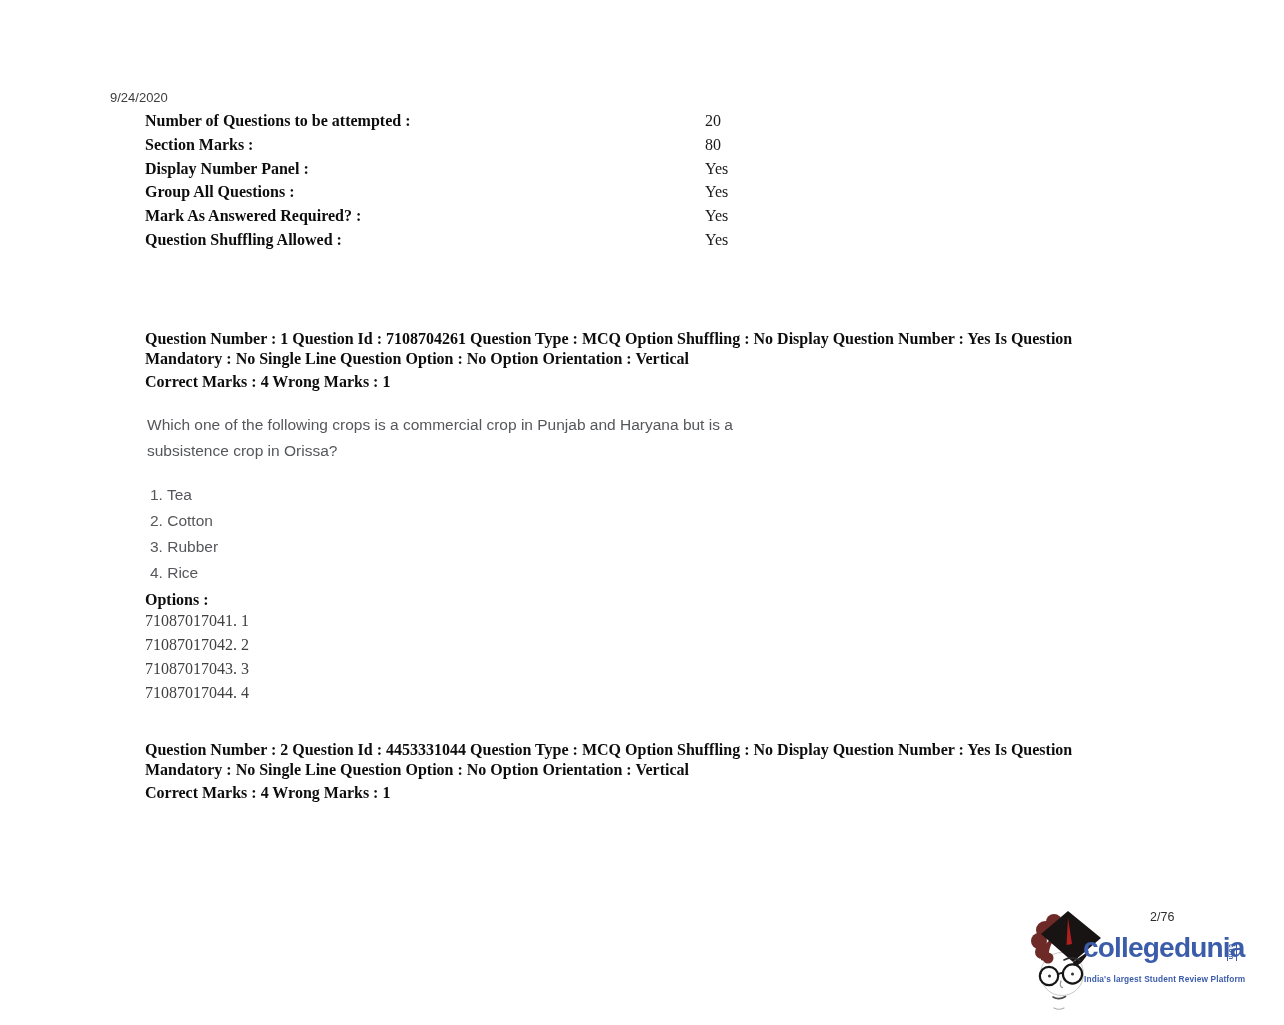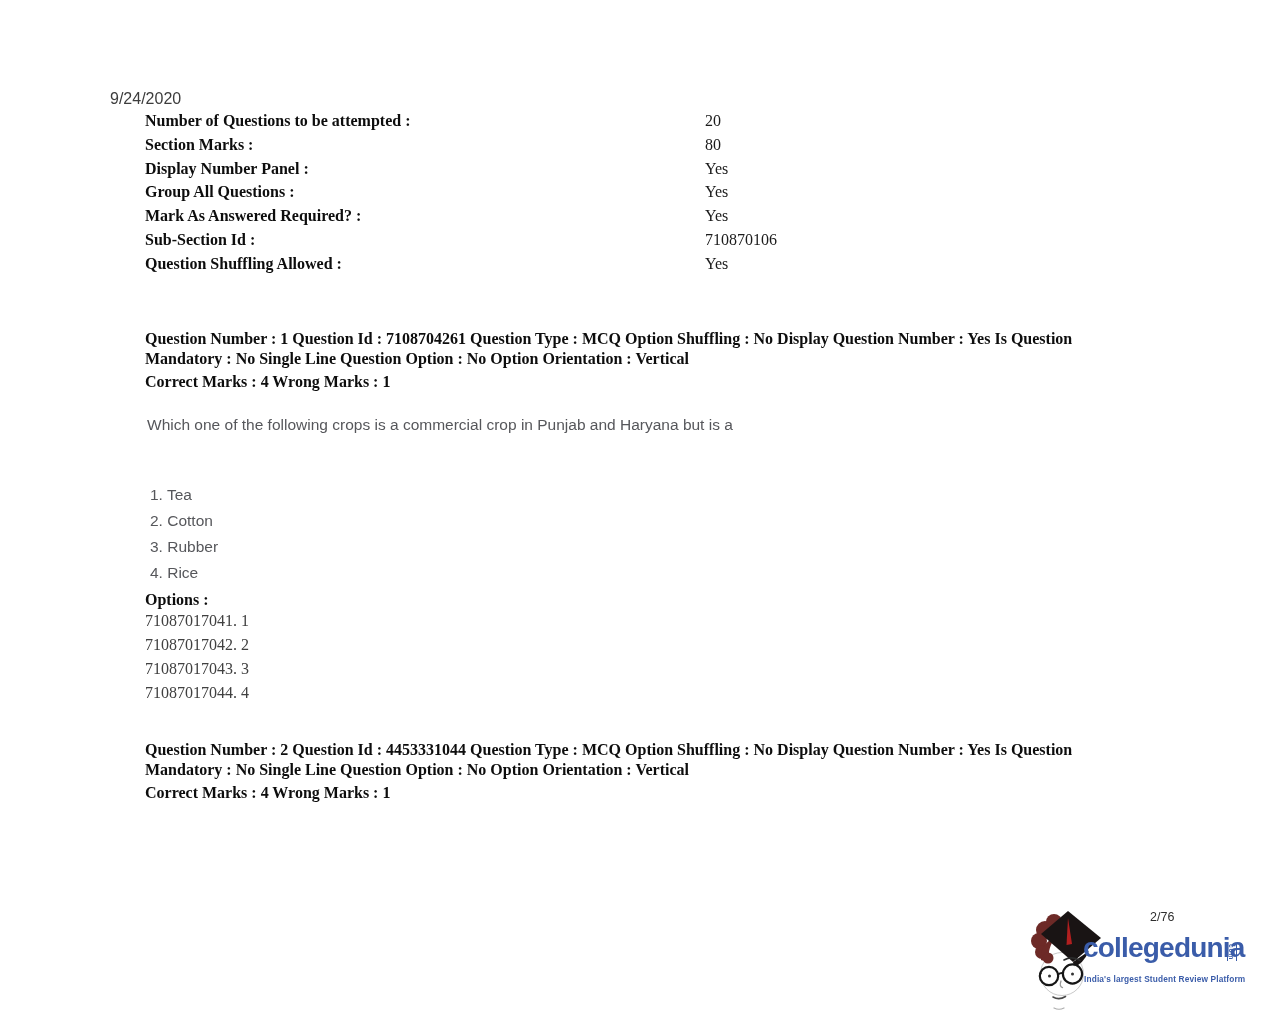--- a/index.html
+++ b/index.html
@@ -10,21 +10,21 @@
     overflow: hidden;
     font-family: "Liberation Serif", serif;
     color: #111;
     --brand: #3a5ca9;
   }
 
   
   .date {
     position: absolute; left: 110px; top: 90px;
     font-family: "Liberation Sans", sans-serif;
-    font-size: 16px; color: #3d3d3d;
+    font-size: 13px; color: #3d3d3d;
   }
 
   
   .meta { position: absolute; left: 145px; top: 112px; width: 960px; }
   .meta-row { position: relative; height: 23.8px; }
   .meta-label {
     font-weight: 700; font-size: 16px; color: #0d0d0d;
     white-space: nowrap;
   }
   .meta-value {
@@ -122,37 +122,34 @@
   </div>
   <div class="meta-row">
     <span class="meta-label">Group All Questions :</span>
     <span class="meta-value">Yes</span>
   </div>
   <div class="meta-row">
     <span class="meta-label">Mark As Answered Required? :</span>
     <span class="meta-value">Yes</span>
   </div>
   <div class="meta-row">
-    <span class="meta-label">Sub-Section Id :</span>
-    <span class="meta-value">710870106</span>
-  </div>
-  <div class="meta-row">
     <span class="meta-label">Question Shuffling Allowed :</span>
     <span class="meta-value">Yes</span>
   </div>
 </div>
 
 <div class="q-header" style="top:329px">
   <div class="hline">Question Number : 1 Question Id : 7108704261 Question Type : MCQ Option Shuffling : No Display Question Number : Yes Is Question</div>
   <div class="hline">Mandatory : No Single Line Question Option : No Option Orientation : Vertical</div>
 </div>
 <div class="marks-line" style="top:372px">Correct Marks : 4 Wrong Marks : 1</div>
 
 <div class="q-body" style="top:412px">
   <div class="bline">Which one of the following crops is a commercial crop in Punjab and Haryana but is a</div>
+  <div class="bline">subsistence crop in Orissa?</div>
 </div>
 
 <div class="choices" style="top:482px">
   <div class="choice">1. Tea</div>
   <div class="choice">2. Cotton</div>
   <div class="choice">3. Rubber</div>
   <div class="choice">4. Rice</div>
 </div>
 
 <div class="options-label" style="top:590px">Options :</div>

